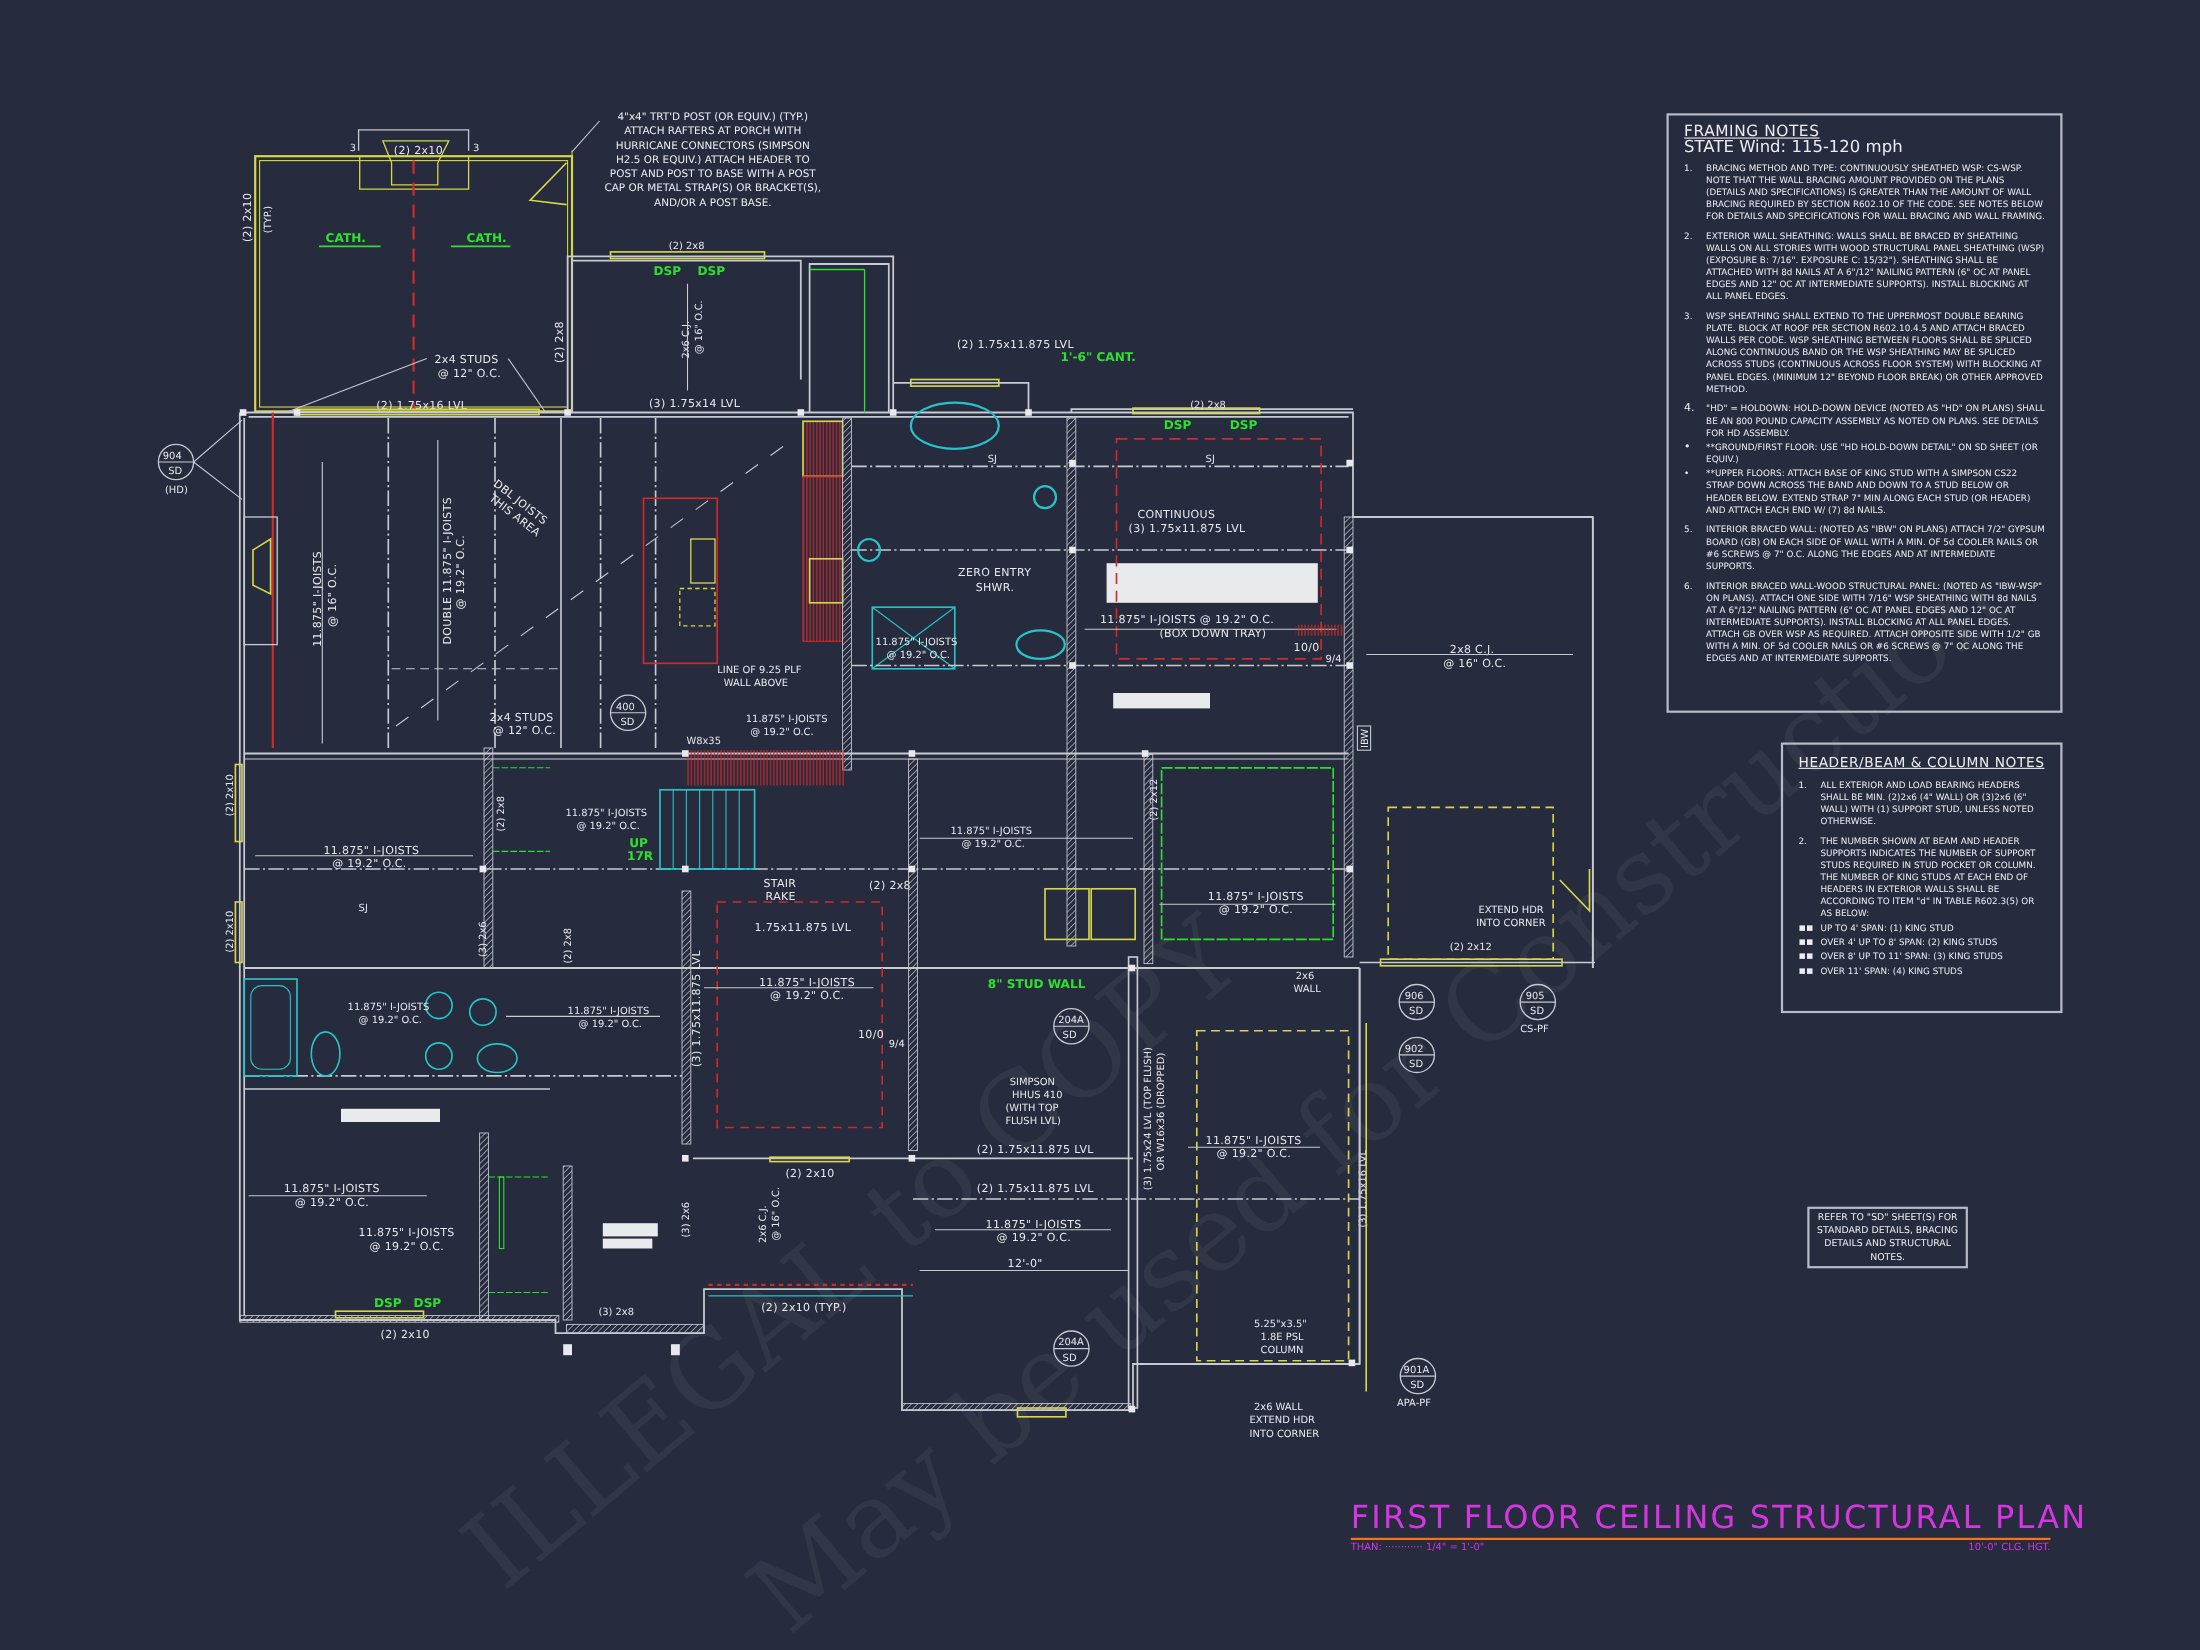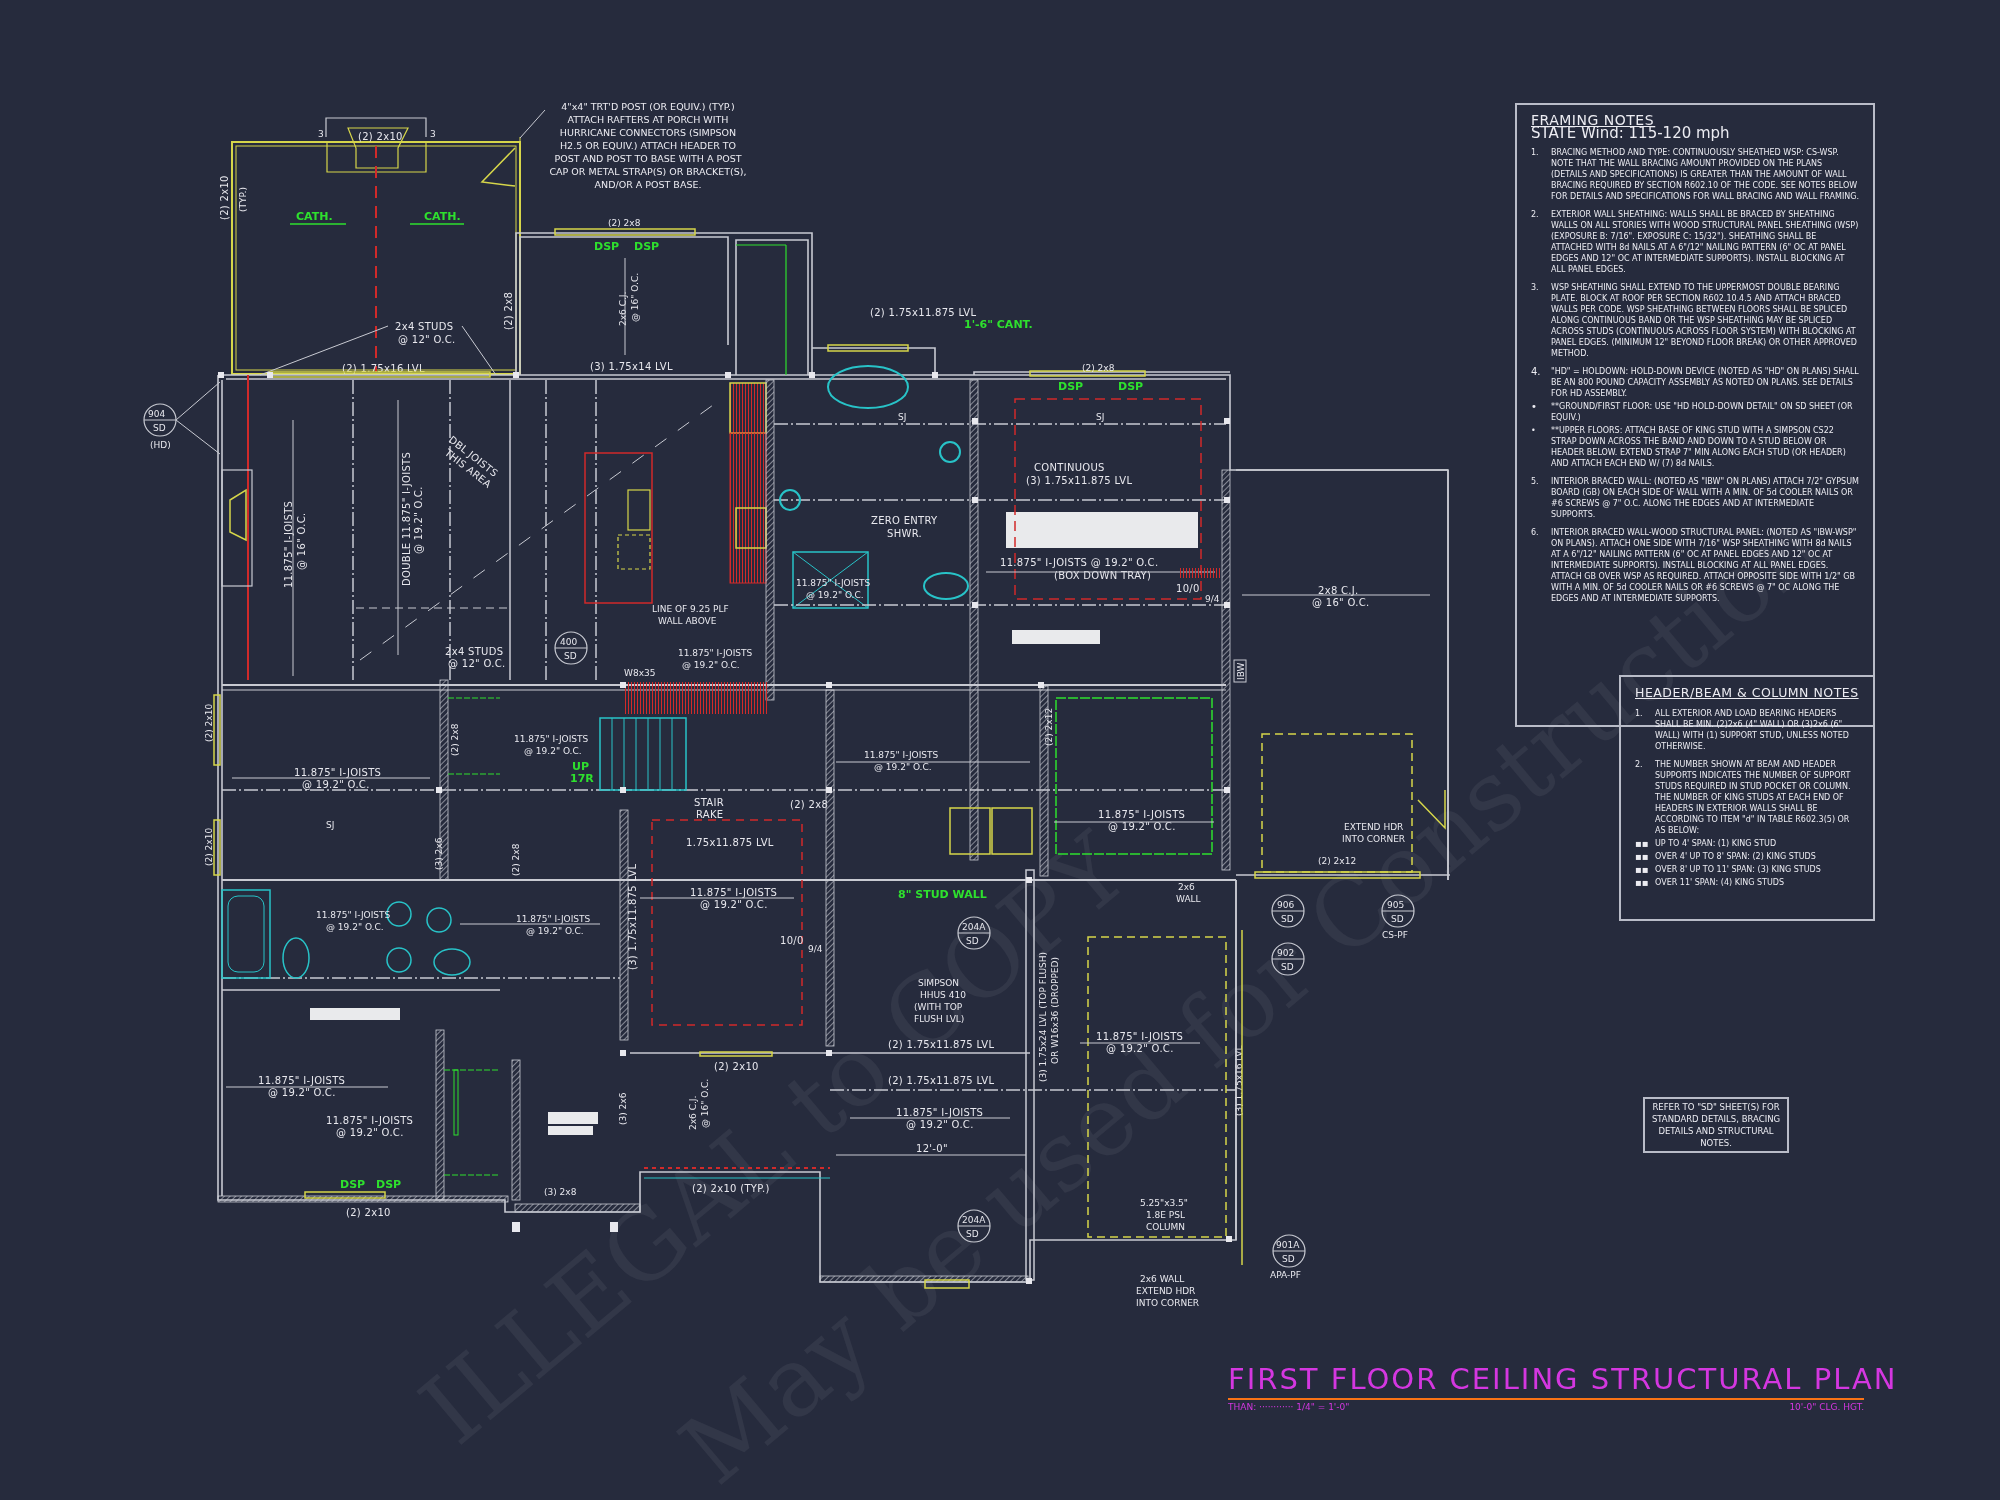--- a/index.html
+++ b/index.html
@@ -385,21 +385,21 @@
       <rect x="826" y="1050" width="6" height="6"></rect>
     <rect x="1026" y="1278" width="6" height="6"></rect>
       <rect x="1226" y="1236" width="6" height="6"></rect>
     <rect x="512" y="1222" width="8" height="10"></rect>
       <rect x="610" y="1222" width="8" height="10"></rect>
   </g>
 </svg>
 
 <div class="porch-note">4"x4" TRT'D POST (OR EQUIV.) (TYP.) ATTACH RAFTERS AT PORCH WITH HURRICANE CONNECTORS (SIMPSON H2.5 OR EQUIV.) ATTACH HEADER TO POST AND POST TO BASE WITH A POST CAP OR METAL STRAP(S) OR BRACKET(S), AND/OR A POST BASE.</div>
 
-<div class="notes" style="left:1515px;top:103px;width:360px;height:624px;">
+<div class="notes" style="left:1515px;top:103px;width:360px;height:545px;">
   <h3>FRAMING NOTES</h3>
   <div class="sub">STATE Wind: 115-120 mph</div>
   <ol>
     <li>
         <span class="n">1.</span>
         <span>BRACING METHOD AND TYPE: CONTINUOUSLY SHEATHED WSP: CS-WSP. NOTE THAT THE WALL BRACING AMOUNT PROVIDED ON THE PLANS (DETAILS AND SPECIFICATIONS) IS GREATER THAN THE AMOUNT OF WALL BRACING REQUIRED BY SECTION R602.10 OF THE CODE. SEE NOTES BELOW FOR DETAILS AND SPECIFICATIONS FOR WALL BRACING AND WALL FRAMING.</span>
       </li>
     <li>
         <span class="n">2.</span>
         <span>EXTERIOR WALL SHEATHING: WALLS SHALL BE BRACED BY SHEATHING WALLS ON ALL STORIES WITH WOOD STRUCTURAL PANEL SHEATHING (WSP) (EXPOSURE B: 7/16". EXPOSURE C: 15/32"). SHEATHING SHALL BE ATTACHED WITH 8d NAILS AT A 6"/12" NAILING PATTERN (6" OC AT PANEL EDGES AND 12" OC AT INTERMEDIATE SUPPORTS). INSTALL BLOCKING AT ALL PANEL EDGES.</span>

